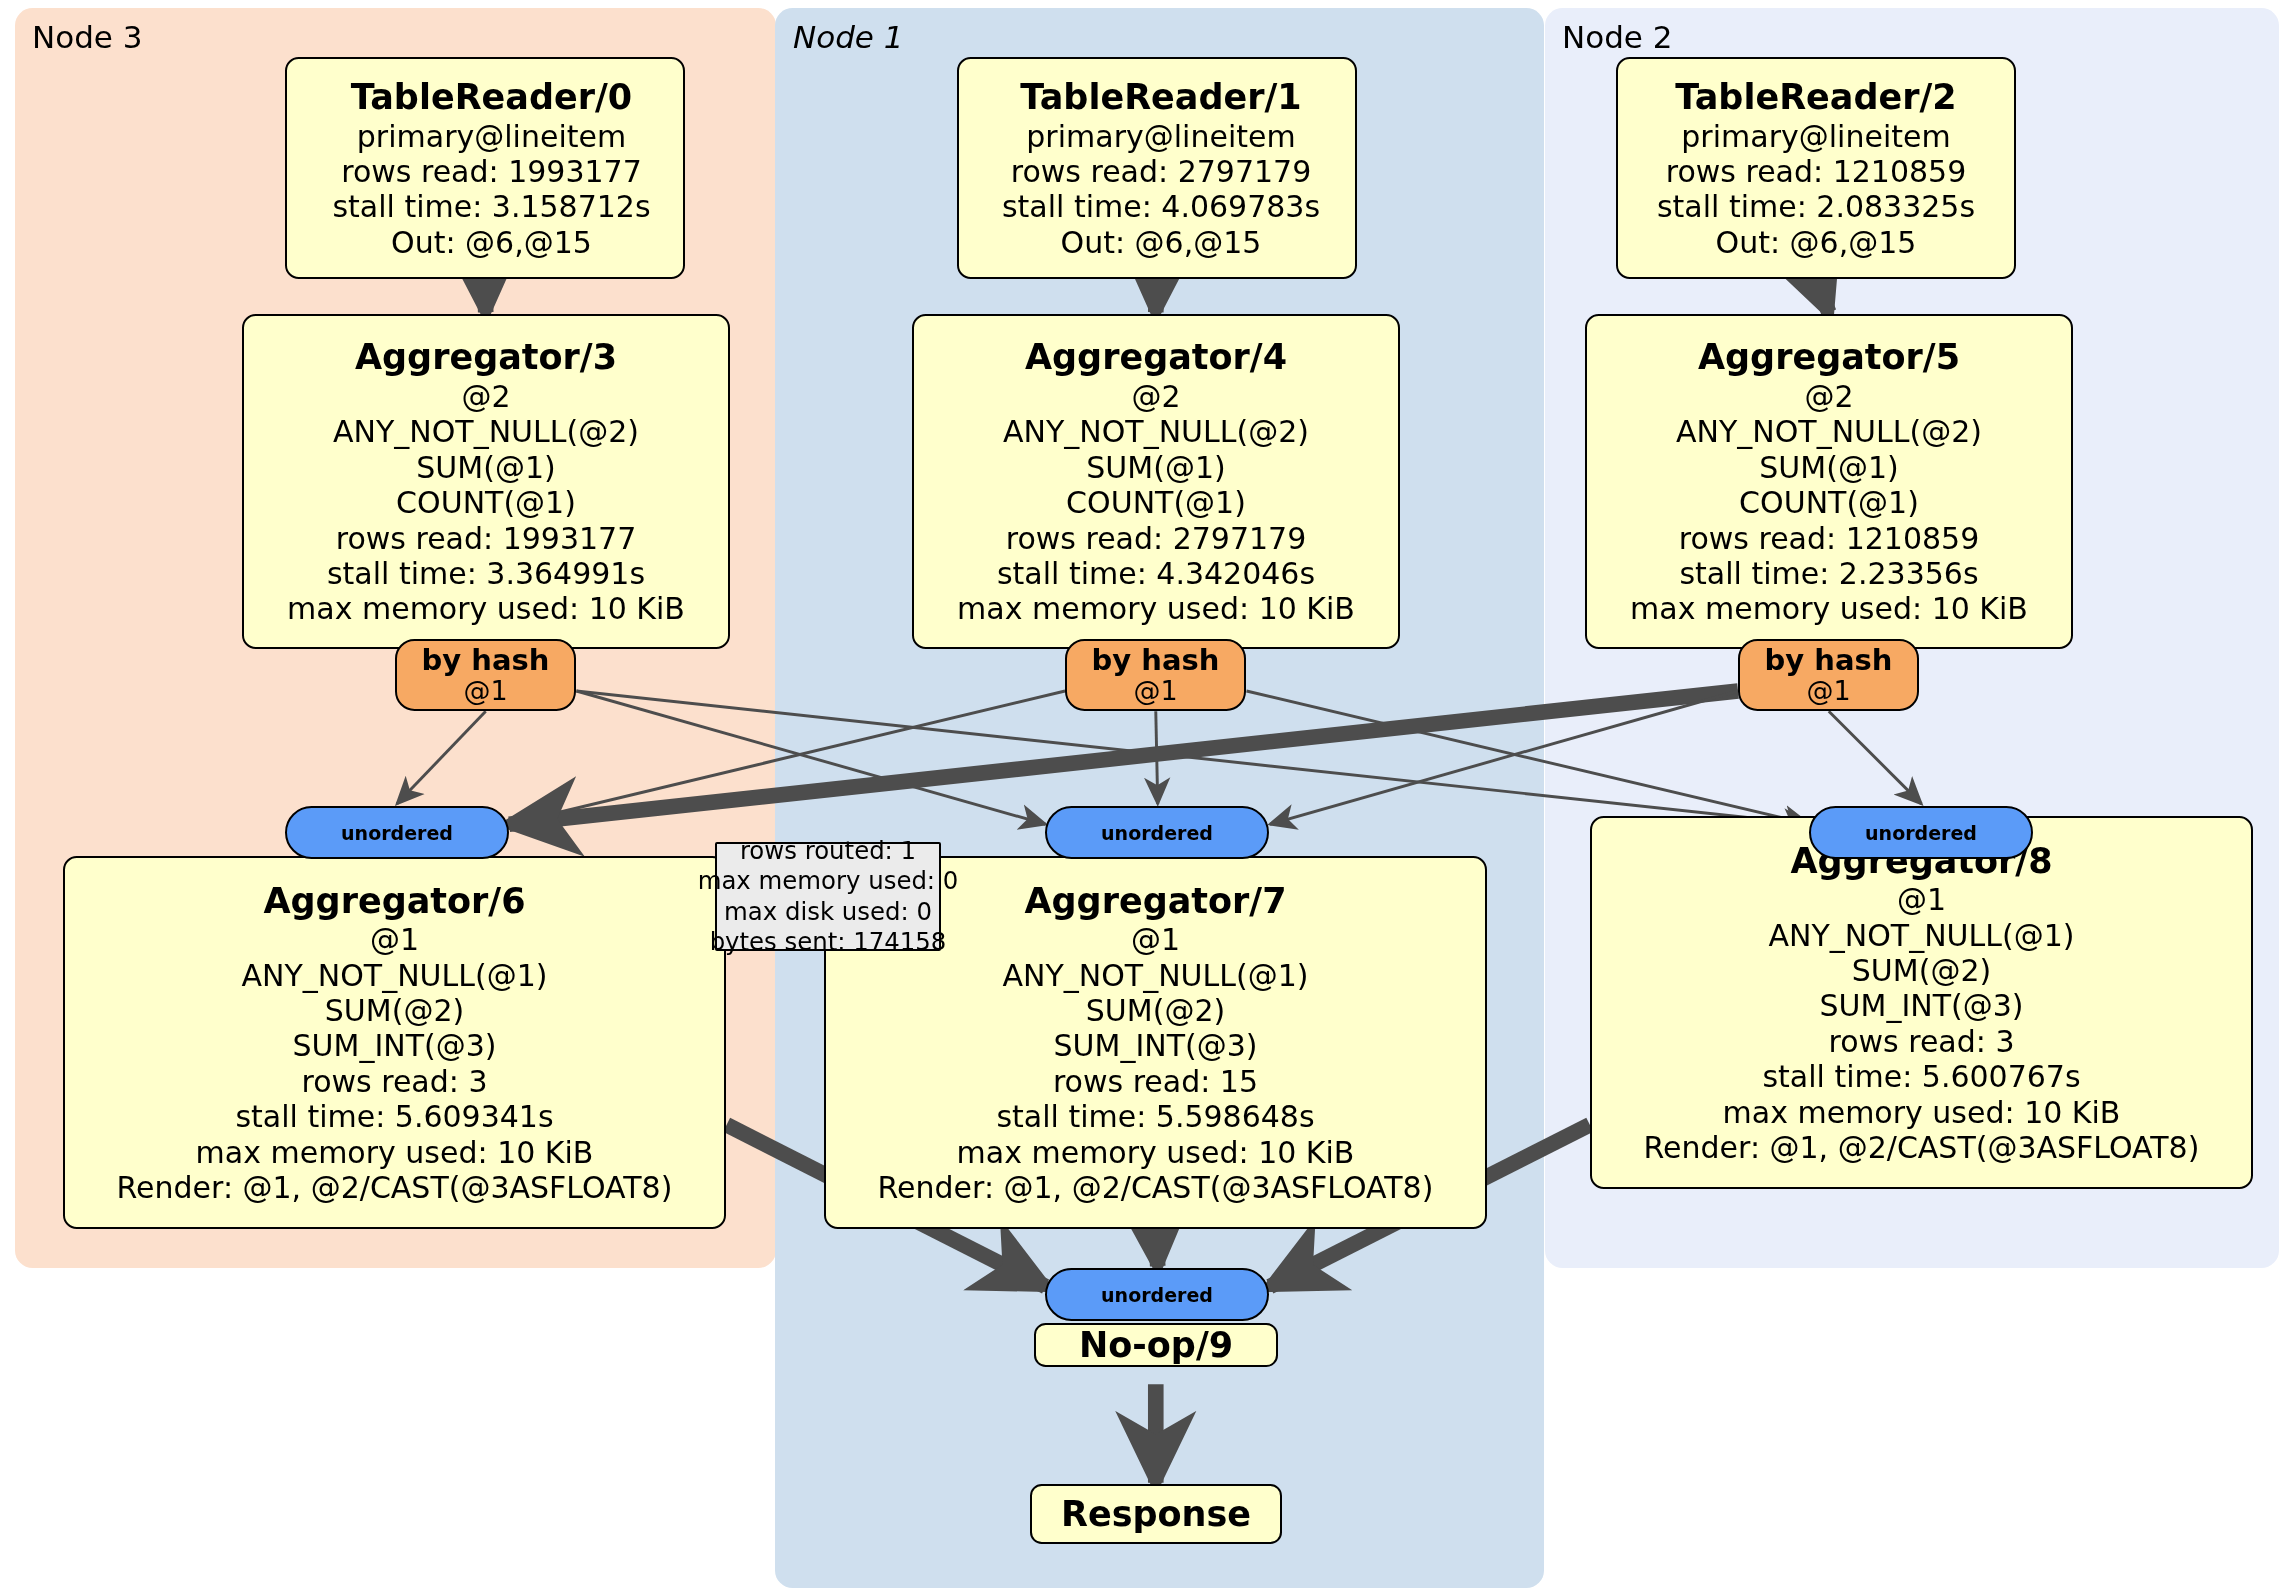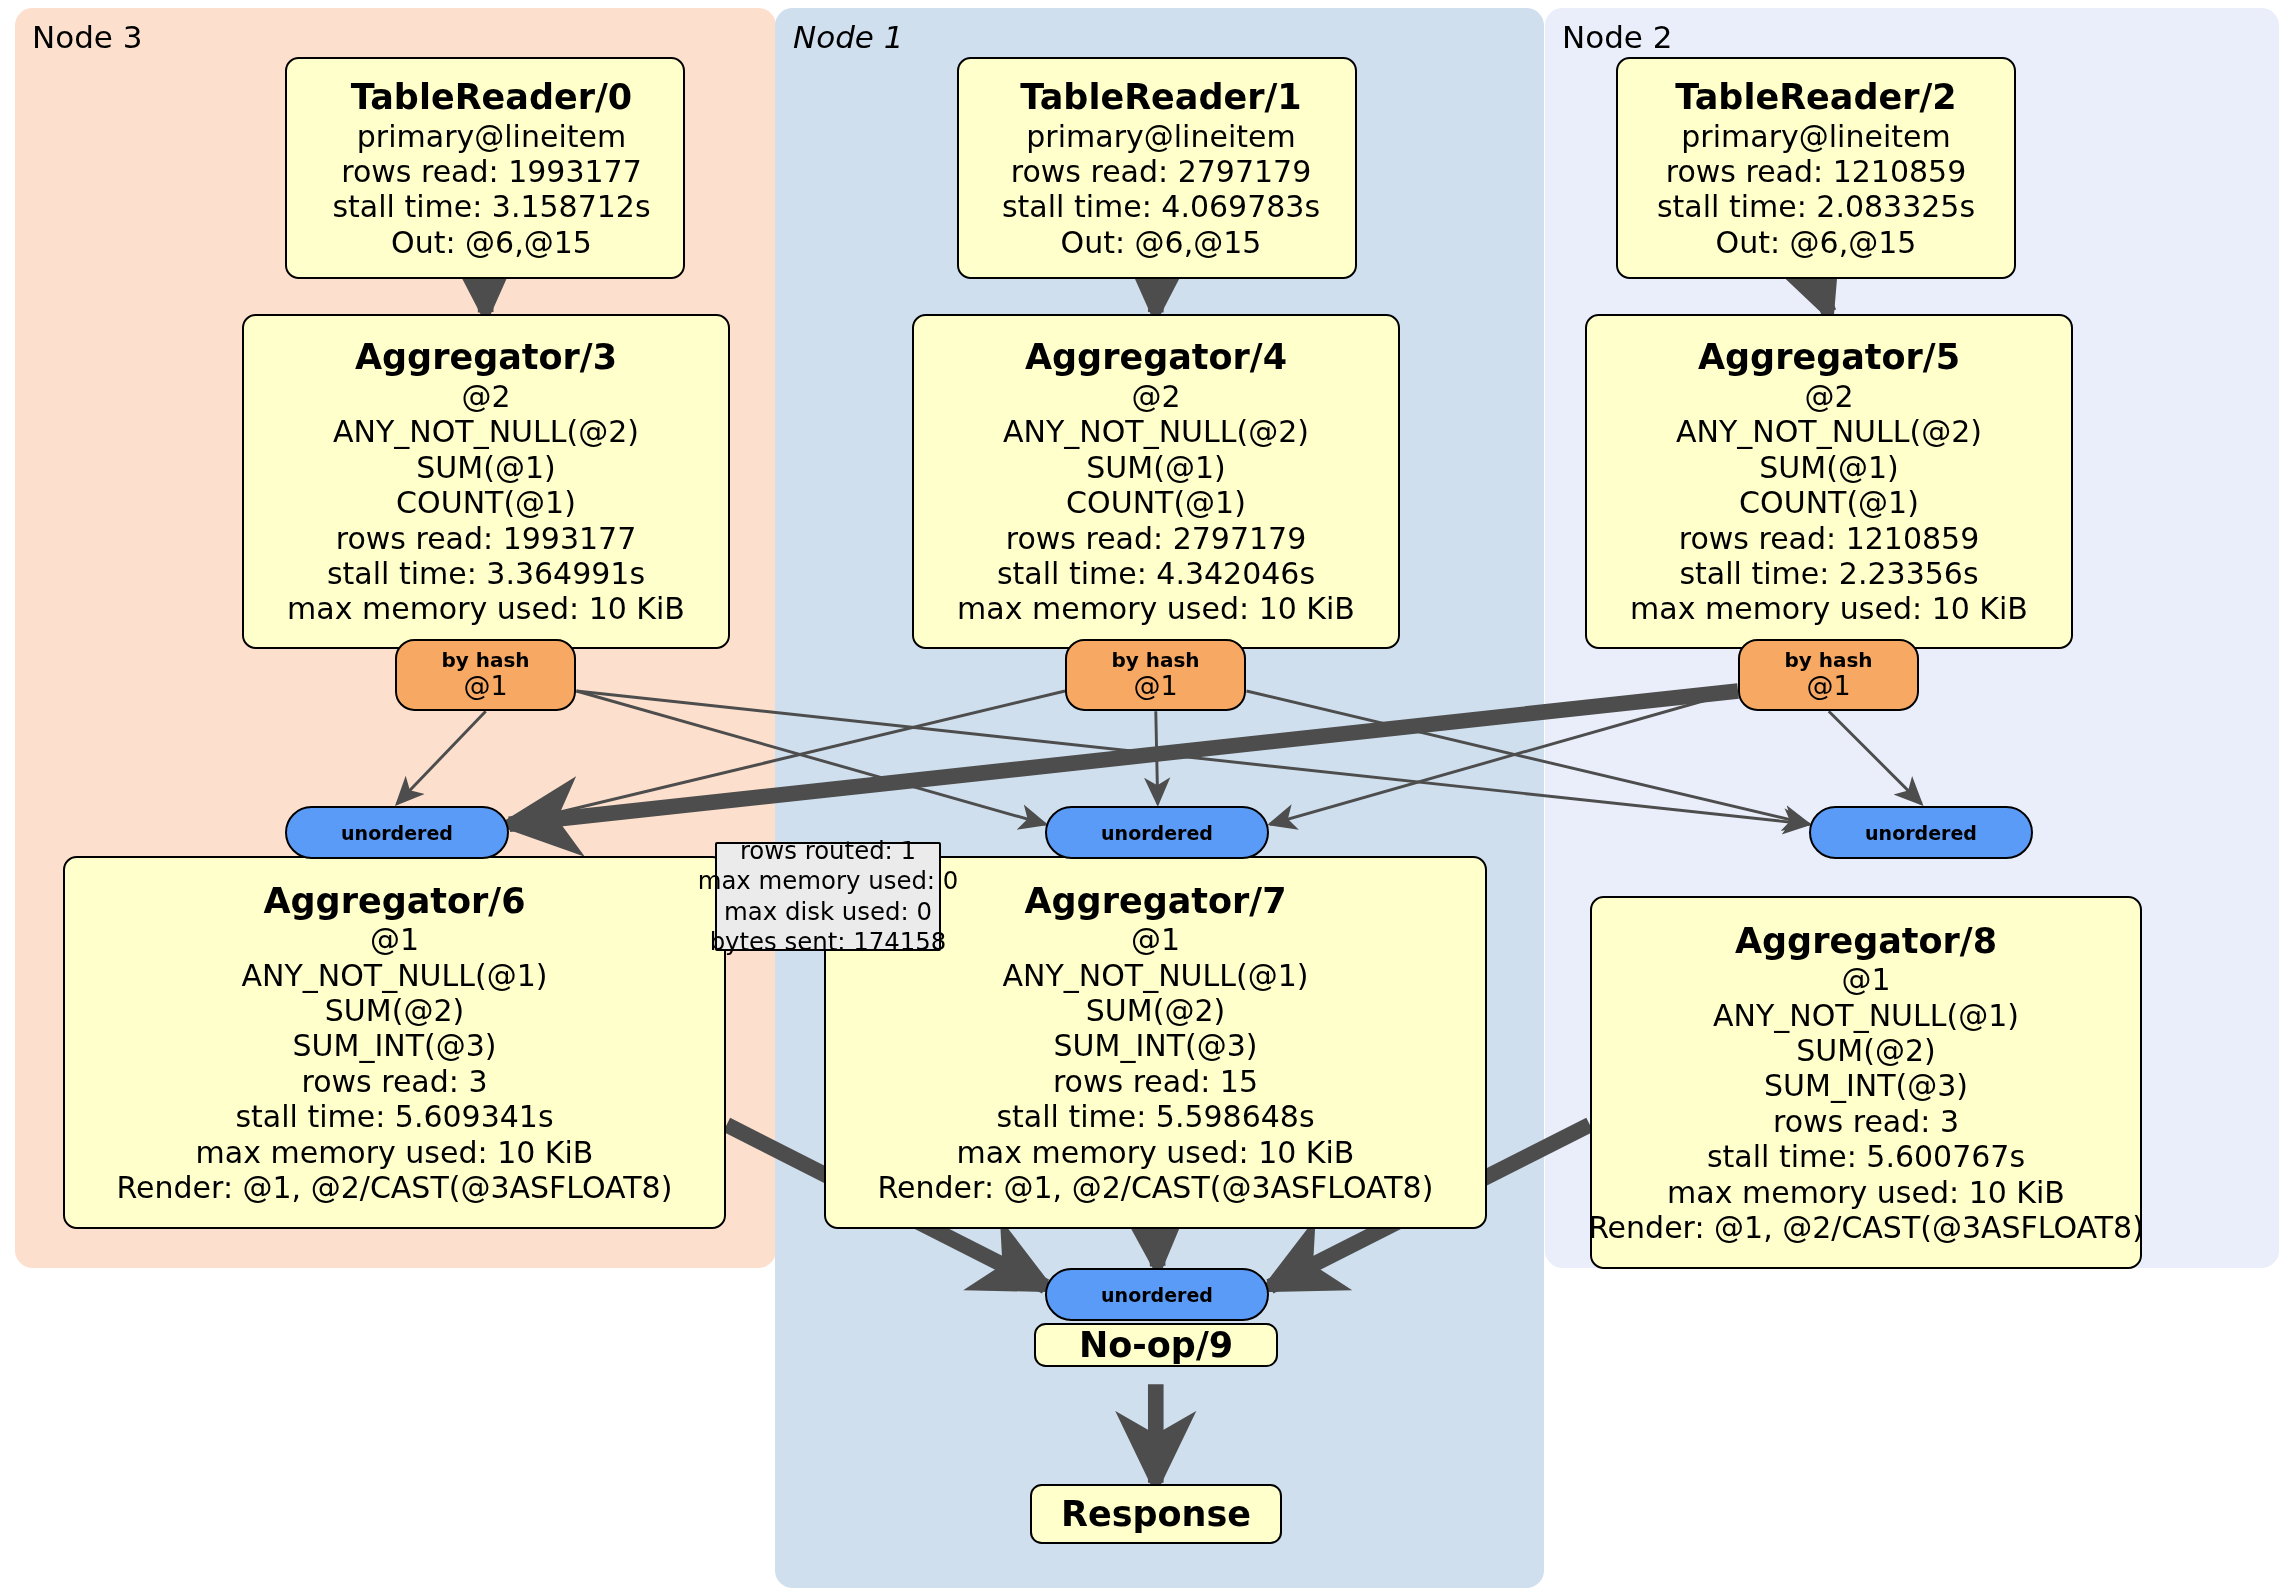--- a/index.html
+++ b/index.html
@@ -88,21 +88,21 @@
     display: flex;
     flex-direction: column;
     align-items: center;
     justify-content: center;
     text-align: center;
     line-height: 1.12;
     z-index: 7;
   }
   .router .rt {
     font-weight: bold;
-    font-size: 20px;
+    font-size: 29px;
     white-space: nowrap;
   }
   .router .rs {
     font-size: 27px;
     white-space: nowrap;
   }
 
   
   .pill {
     position: absolute;
@@ -249,21 +249,21 @@
         <div class="title">Aggregator/7</div>
         <div class="line">@1</div>
         <div class="line">ANY_NOT_NULL(@1)</div>
         <div class="line">SUM(@2)</div>
         <div class="line">SUM_INT(@3)</div>
         <div class="line">rows read: 15</div>
         <div class="line">stall time: 5.598648s</div>
         <div class="line">max memory used: 10 KiB</div>
         <div class="line">Render: @1, @2/CAST(@3ASFLOAT8)</div>
       </div>
-      <div class="node" style="left: 1590px; top: 896px; width: 552px; height: 373px;">
+      <div class="node" style="left: 1590px; top: 816px; width: 663px; height: 373px;">
         <div class="title">Aggregator/8</div>
         <div class="line">@1</div>
         <div class="line">ANY_NOT_NULL(@1)</div>
         <div class="line">SUM(@2)</div>
         <div class="line">SUM_INT(@3)</div>
         <div class="line">rows read: 3</div>
         <div class="line">stall time: 5.600767s</div>
         <div class="line">max memory used: 10 KiB</div>
         <div class="line">Render: @1, @2/CAST(@3ASFLOAT8)</div>
       </div>

